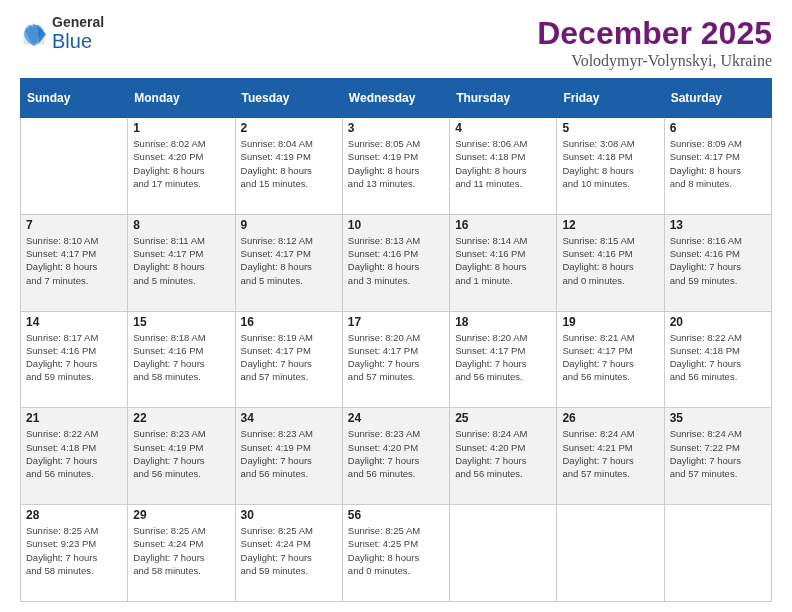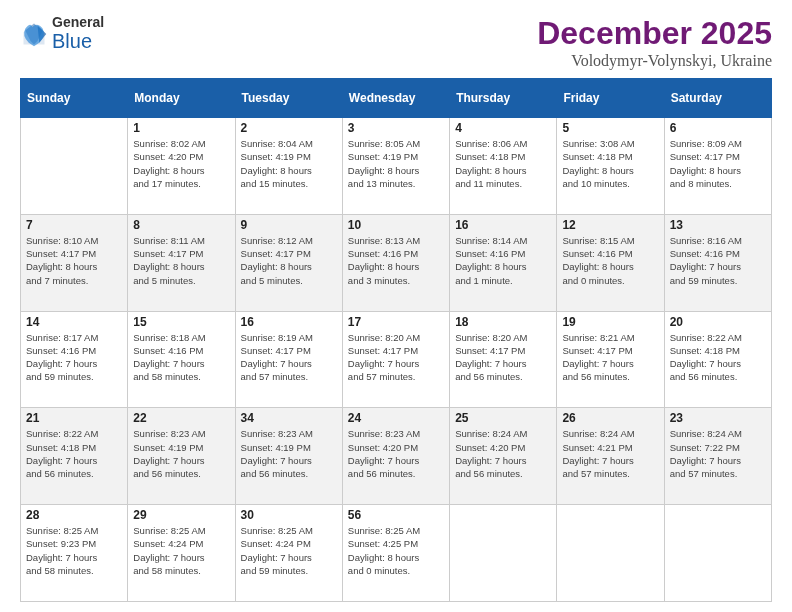--- a/index.html
+++ b/index.html
@@ -251,21 +251,21 @@
           </td>
           <td>
             <div class="day-number">25</div>
             <div class="day-info"><span>Sunrise: 8:24 AM</span><br><span>Sunset: 4:20 PM</span><br><span>Daylight: 7 hours</span><br><span>and 56 minutes.</span></div>
           </td>
           <td>
             <div class="day-number">26</div>
             <div class="day-info"><span>Sunrise: 8:24 AM</span><br><span>Sunset: 4:21 PM</span><br><span>Daylight: 7 hours</span><br><span>and 57 minutes.</span></div>
           </td>
           <td>
-            <div class="day-number">23</div>
+            <div class="day-number">35</div>
             <div class="day-info"><span>Sunrise: 8:24 AM</span><br><span>Sunset: 7:22 PM</span><br><span>Daylight: 7 hours</span><br><span>and 57 minutes.</span></div>
           </td>
         </tr>
         <tr>
           <td>
             <div class="day-number">28</div>
             <div class="day-info"><span>Sunrise: 8:25 AM</span><br><span>Sunset: 9:23 PM</span><br><span>Daylight: 7 hours</span><br><span>and 58 minutes.</span></div>
           </td>
           <td>
             <div class="day-number">29</div>

